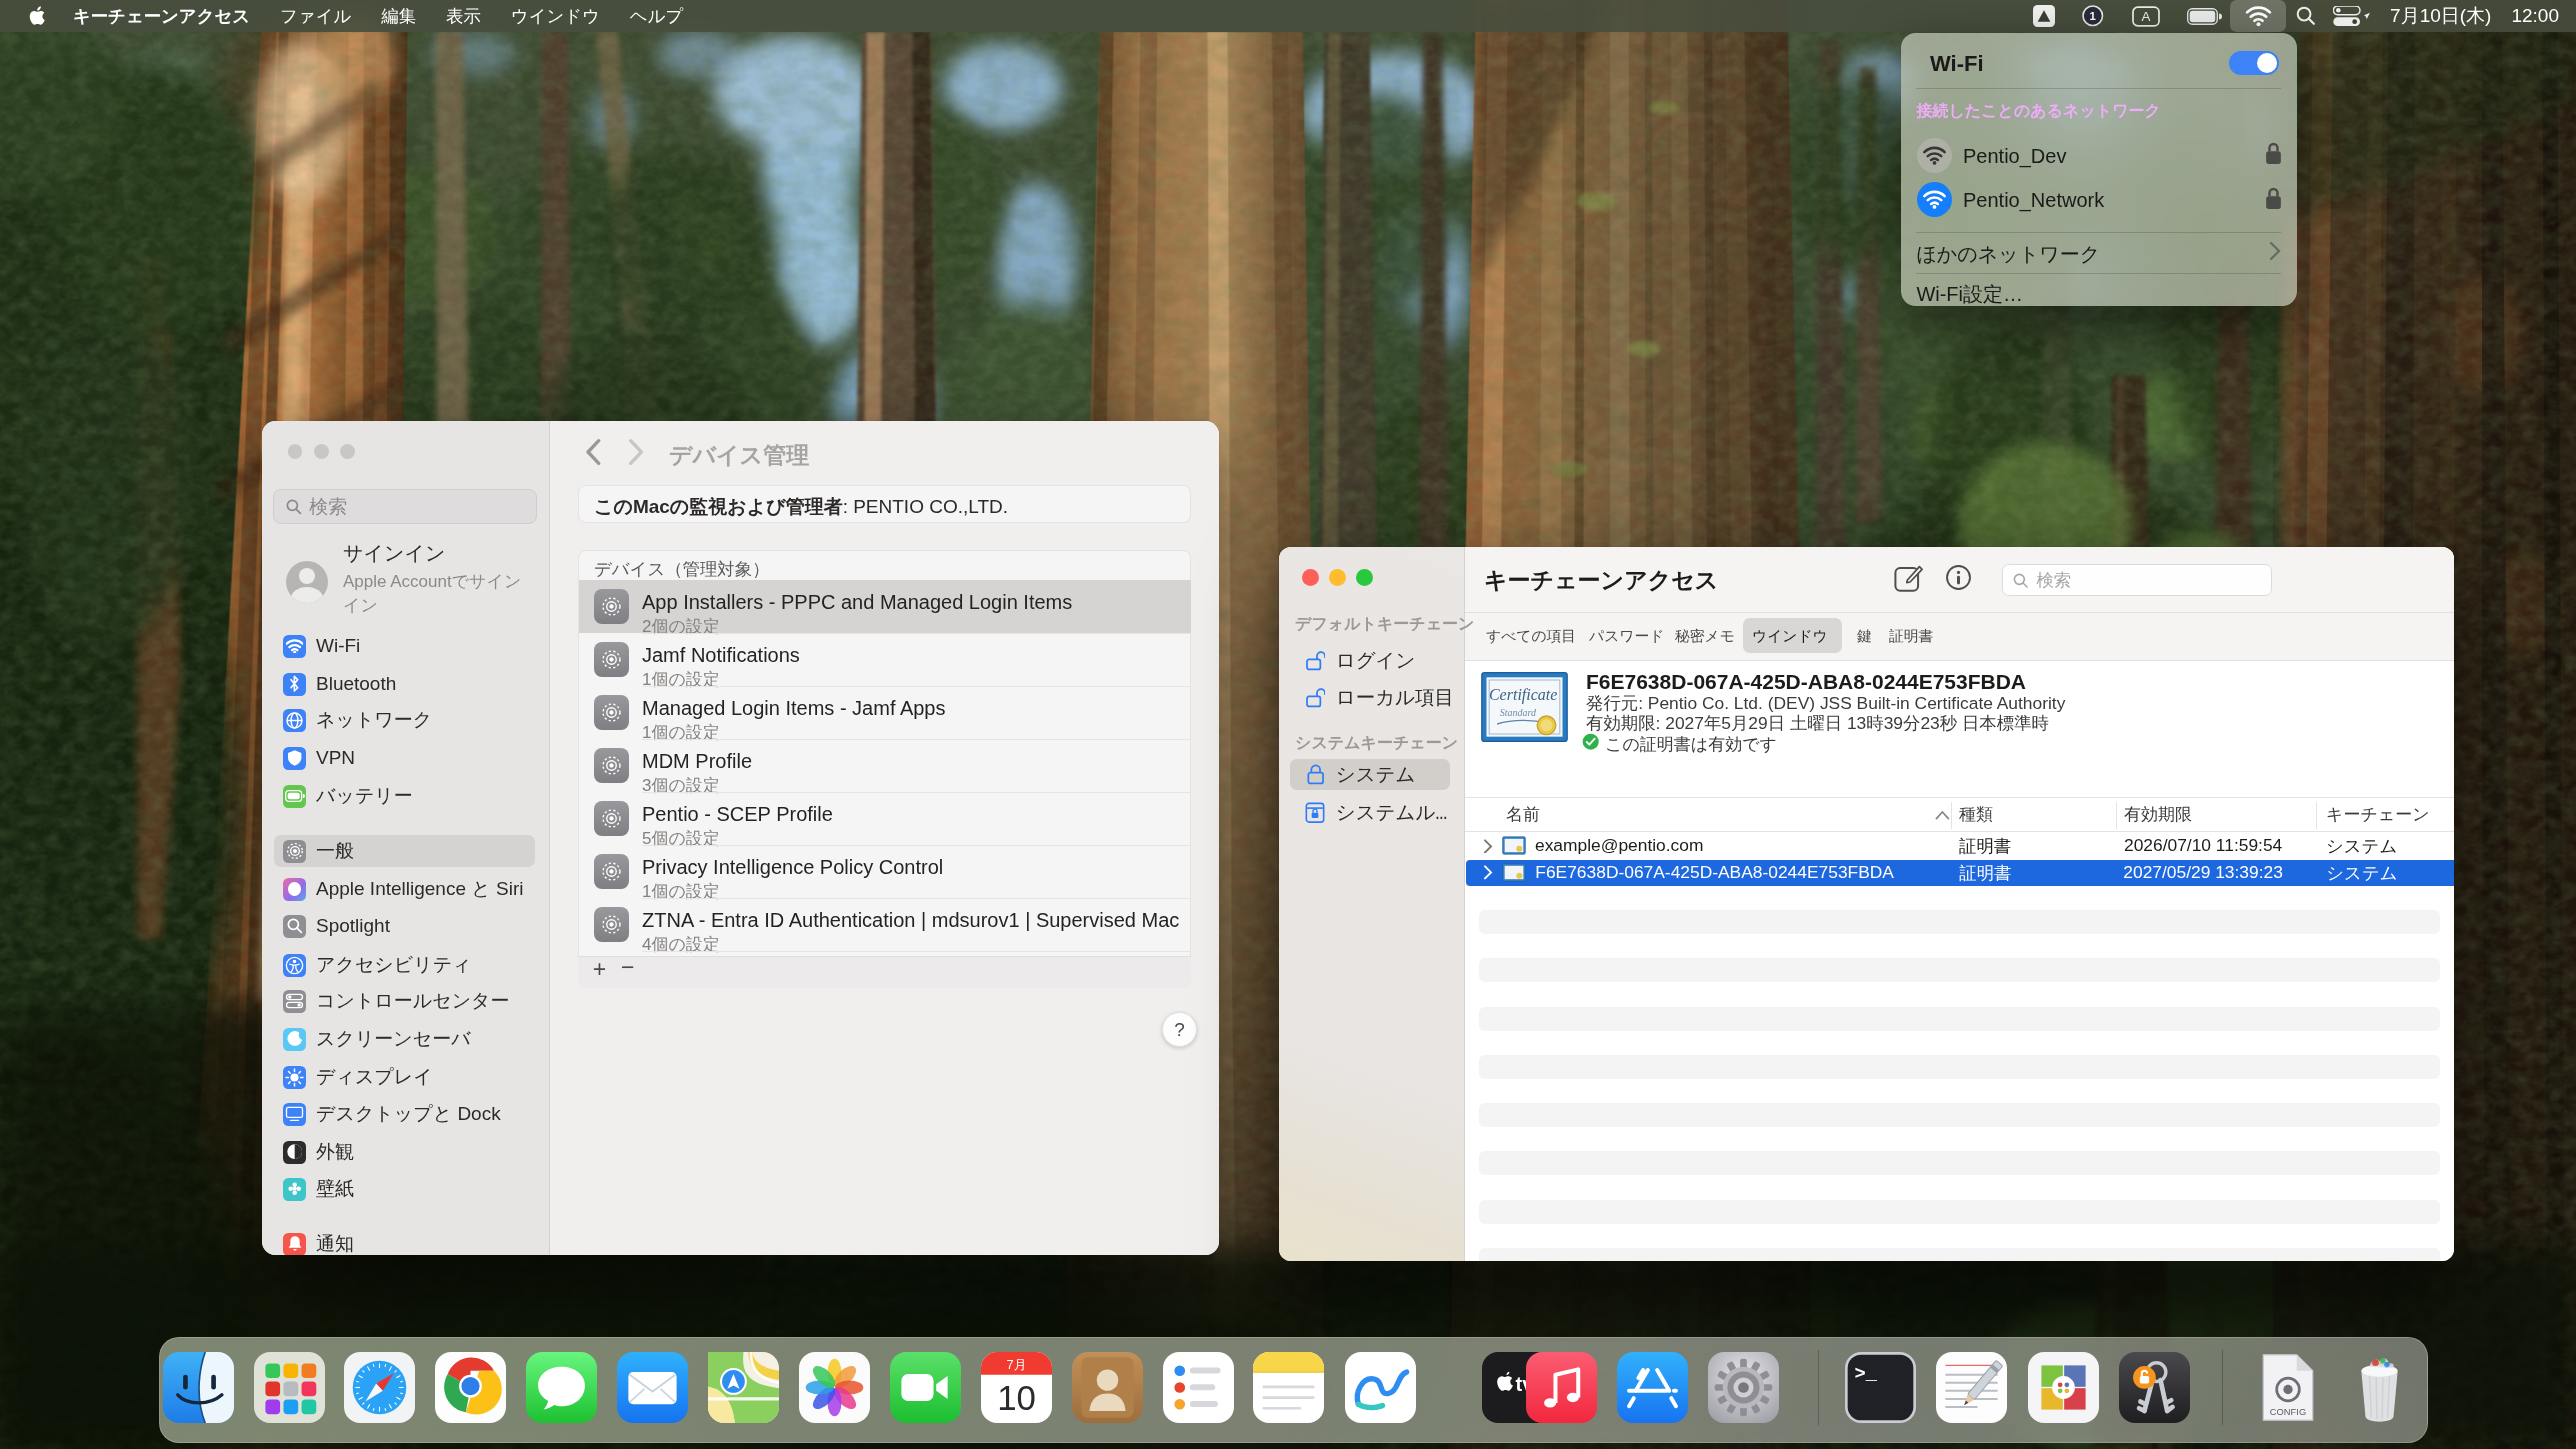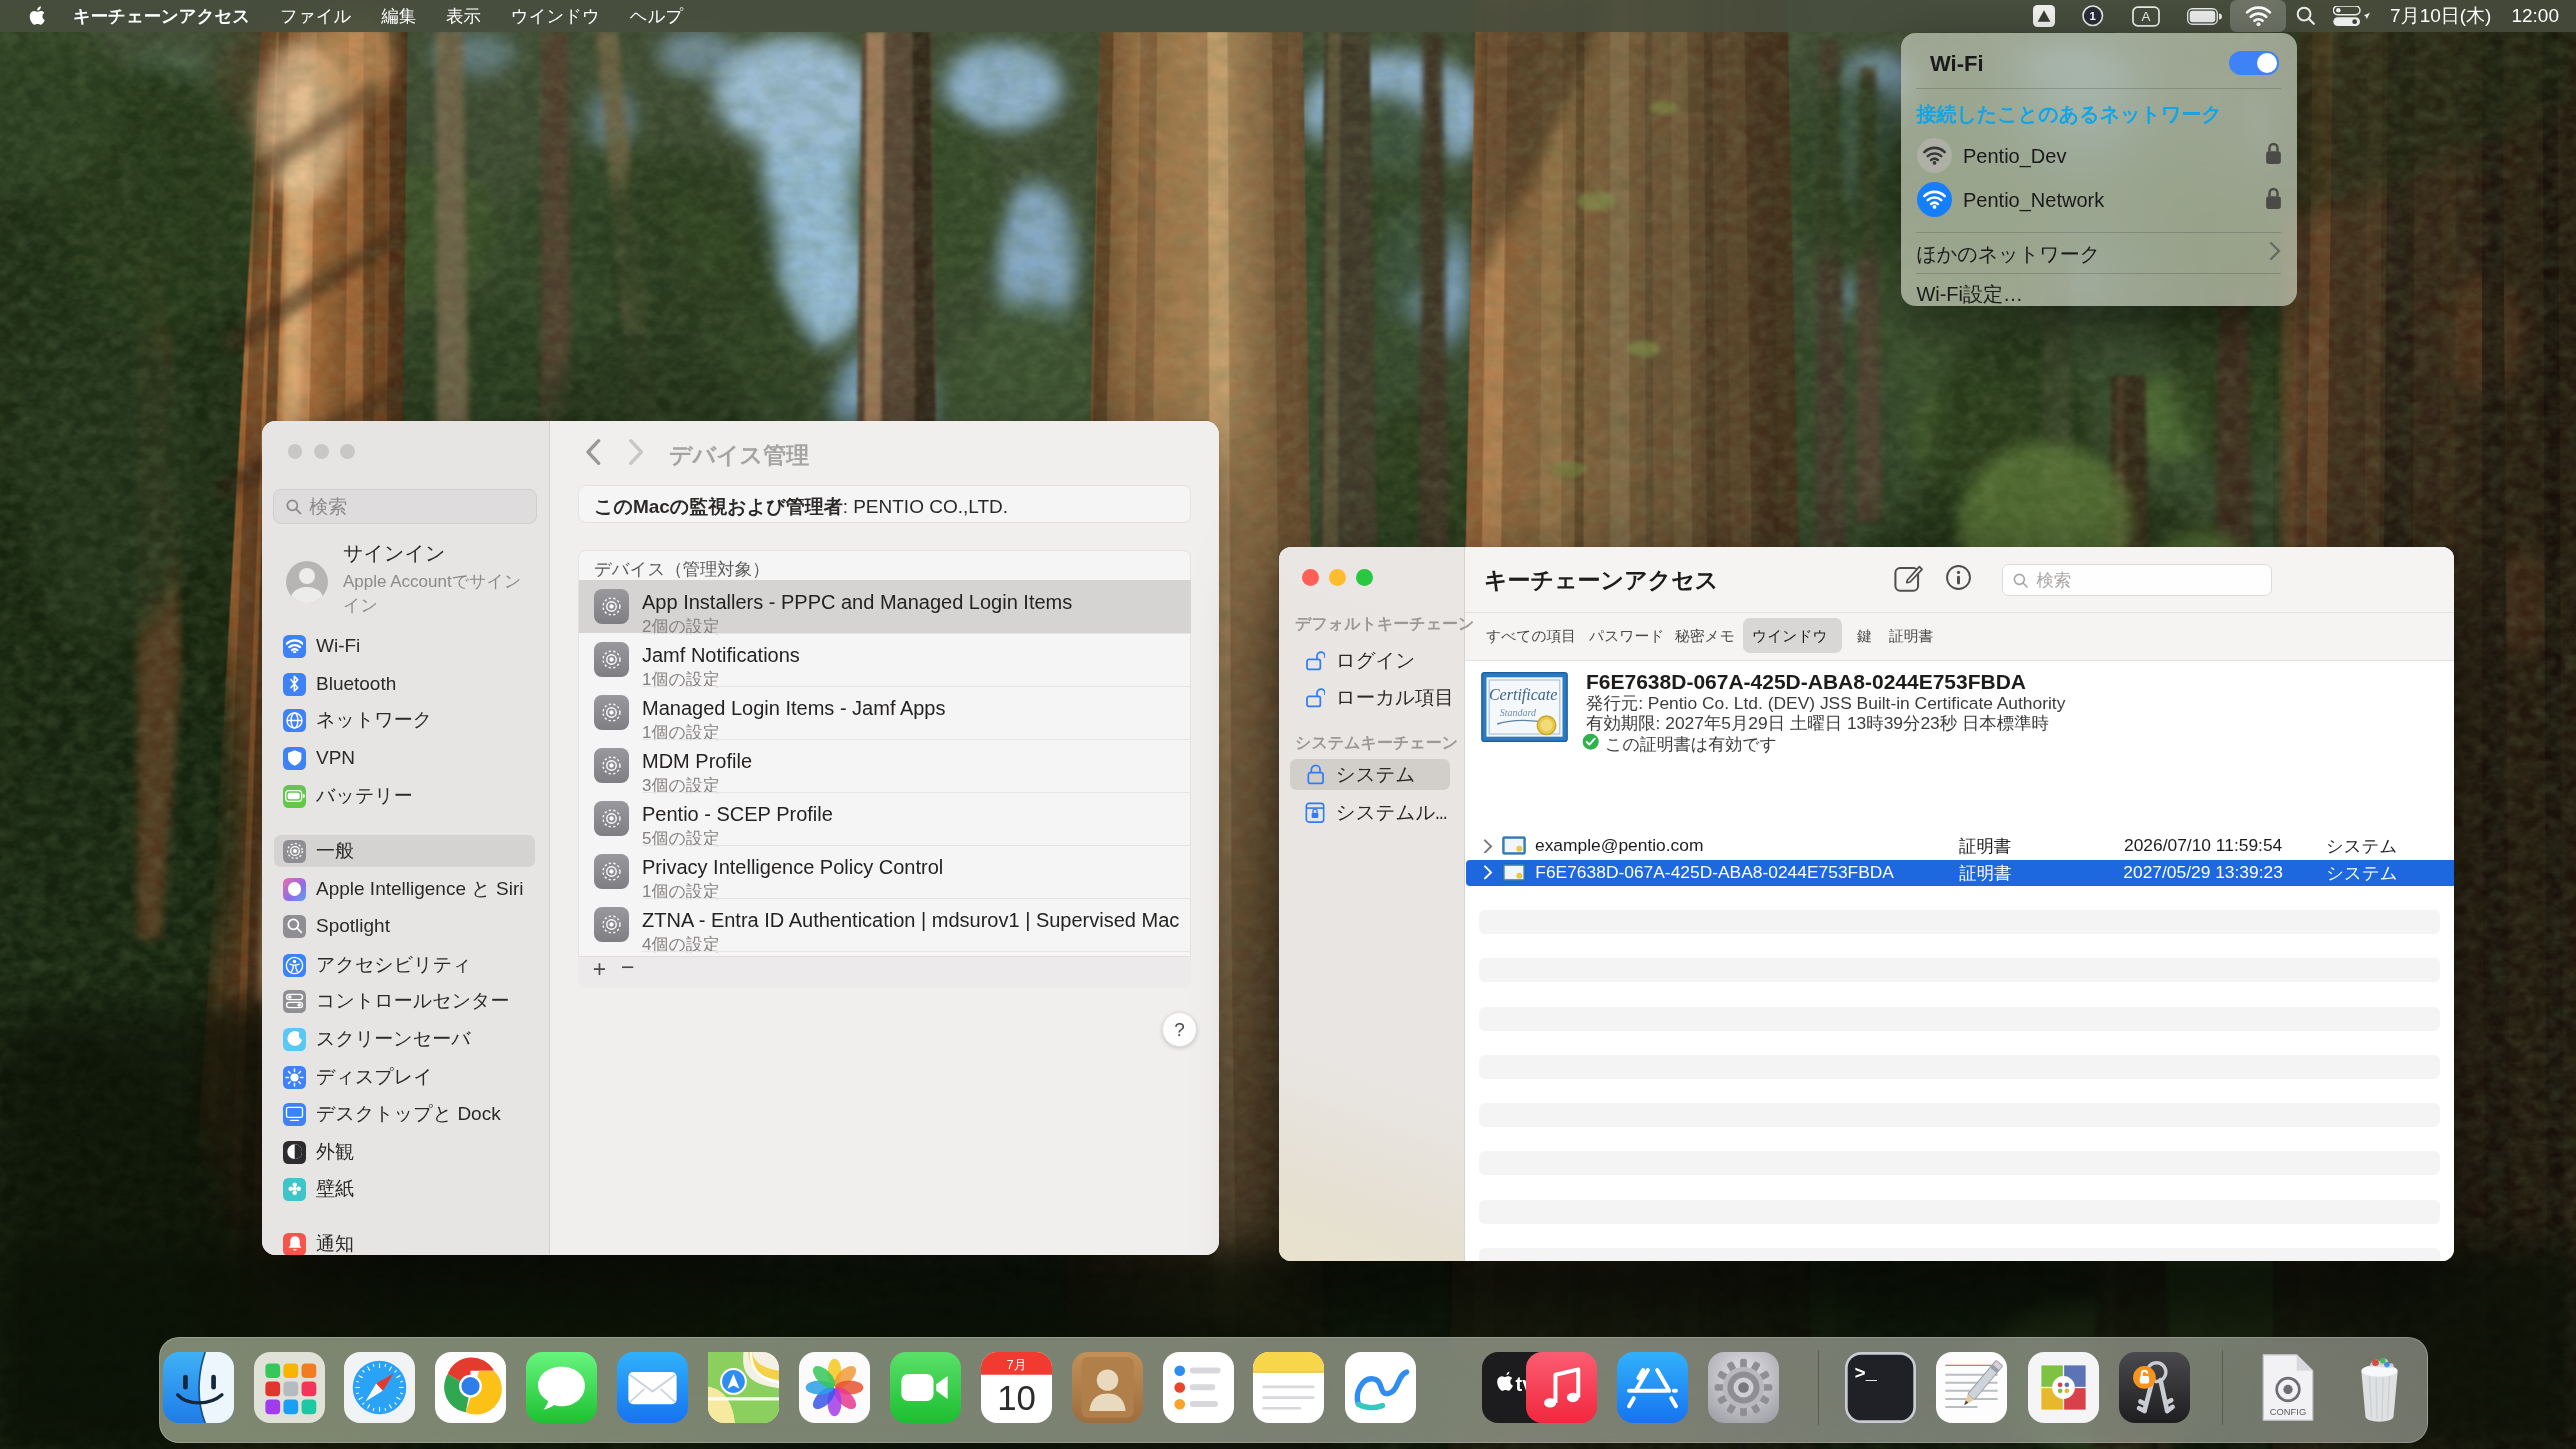--- a/index.html
+++ b/index.html
@@ -763,20 +763,32 @@
       </svg>
       <div class="abs" style="left:121px;top:123px;font-size:21px;font-weight:bold;color:#1d1c1b">F6E7638D-067A-425D-ABA8-0244E753FBDA</div>
       <div class="abs" style="left:121px;top:144px;font-size:17.4px;color:#3c3b3a">発行元: Pentio Co. Ltd. (DEV) JSS Built-in Certificate Authority</div>
       <div class="abs" style="left:121px;top:164px;font-size:17.4px;color:#3c3b3a">有効期限: 2027年5月29日 土曜日 13時39分23秒 日本標準時</div>
       <svg class="abs" style="left:117px;top:186px" width="17.4" height="17.4" viewBox="0 0 26 26">
           <circle cx="13" cy="13" r="12" fill="#2fb24c"></circle>
           <path d="M7 13.5 L11 17.5 L19 8.5" fill="none" stroke="#fff" stroke-width="2.8" stroke-linecap="round" stroke-linejoin="round"></path>
         </svg>
       <div class="abs" style="left:140px;top:186px;font-size:17px;color:#3c3b3a">この証明書は有効です</div>
 
+      <div class="abs" style="left:0;top:250px;width:100%;height:35px;border-top:0.7px solid #e5e3e1;border-bottom:0.7px solid #e5e3e1">
+        <div class="kc-col" style="left:41px;font-size:17px;color:#3c3b3a">名前</div>
+        <svg class="abs" style="left:470px;top:12px" width="14.8" height="10" viewBox="0 0 22 15">
+            <path d="M2 13 L11 3 L20 13" fill="none" stroke="#8a8886" stroke-width="2.6" stroke-linecap="round"></path>
+          </svg>
+        <div class="abs" style="left:486px;top:4px;width:0.7px;height:27px;background:#e5e3e1"></div>
+        <div class="kc-col" style="left:494px;font-size:17px;color:#3c3b3a">種類</div>
+        <div class="abs" style="left:651px;top:4px;width:0.7px;height:27px;background:#e5e3e1"></div>
+        <div class="kc-col" style="left:659px;font-size:17px;color:#3c3b3a">有効期限</div>
+        <div class="abs" style="left:851px;top:4px;width:0.7px;height:27px;background:#e5e3e1"></div>
+        <div class="kc-col" style="left:861px;font-size:17px;color:#3c3b3a">キーチェーン</div>
+      </div>
 
       <div class="abs" style="left:0;top:285px;width:100%;height:27.5px">
         <svg class="abs" style="left:18px;top:6.7px" width="10" height="14.8" viewBox="0 0 15 22">
             <path d="M3 2 L12 11 L3 20" fill="none" stroke="#7a7876" stroke-width="3" stroke-linecap="round"></path>
           </svg>
         <svg class="abs" style="left:37px;top:4px" width="24" height="19" viewBox="0 0 36 28">
             <rect x="1" y="1" width="34" height="26" rx="2" fill="#3584c4" stroke="#205a90" stroke-width="1"></rect>
             <rect x="4" y="4" width="28" height="20" fill="#f2f6fa"></rect>
             <circle cx="26" cy="19" r="4.5" fill="#e8c84a"></circle>
           </svg>
@@ -856,21 +868,21 @@
         <span class="klab">システムル…</span>
       </div>
     </div>
   </div>
   <div id="wifipanel">
     <div class="abs" style="left:29px;top:18px;font-size:22px;font-weight:bold">Wi-Fi</div>
     <div class="abs" style="left:328px;top:18px;width:50px;height:24px;border-radius:12px;background:#3d82f7">
       <div class="abs" style="right:2px;top:2px;width:20px;height:20px;border-radius:50%;background:#fff"></div>
     </div>
     <div class="wdiv" style="top:55px"></div>
-    <div class="abs" style="left:15.4px;top:68px;font-size:20px;font-weight:bold;color:#0ea5e9">接続したことのあるネットワーク</div>
+    <div class="abs" style="left:15.4px;top:68px;font-size:16px;font-weight:bold;color:#f0abfc">接続したことのあるネットワーク</div>
     <div class="wcirc" style="top:105px;background:#aeb0a6">
       <svg width="23" height="19" viewBox="0 0 34 28">
           <path d="M2 9 A21 21 0 0 1 32 9" fill="none" stroke="#373735" stroke-width="3.8" stroke-linecap="round"></path>
           <path d="M7 15 A14.5 14.5 0 0 1 27 15" fill="none" stroke="#373735" stroke-width="3.8" stroke-linecap="round"></path>
           <path d="M12 20.6 A8 8 0 0 1 22 20.6" fill="none" stroke="#373735" stroke-width="3.8" stroke-linecap="round"></path>
           <circle cx="17" cy="25" r="2.8" fill="#373735"></circle>
         </svg>
     </div>
     <div class="abs" style="left:62px;top:112px;font-size:20px">Pentio_Dev</div>
     <svg class="abs" style="left:363px;top:109px" width="19" height="24" viewBox="0 0 28 36">

